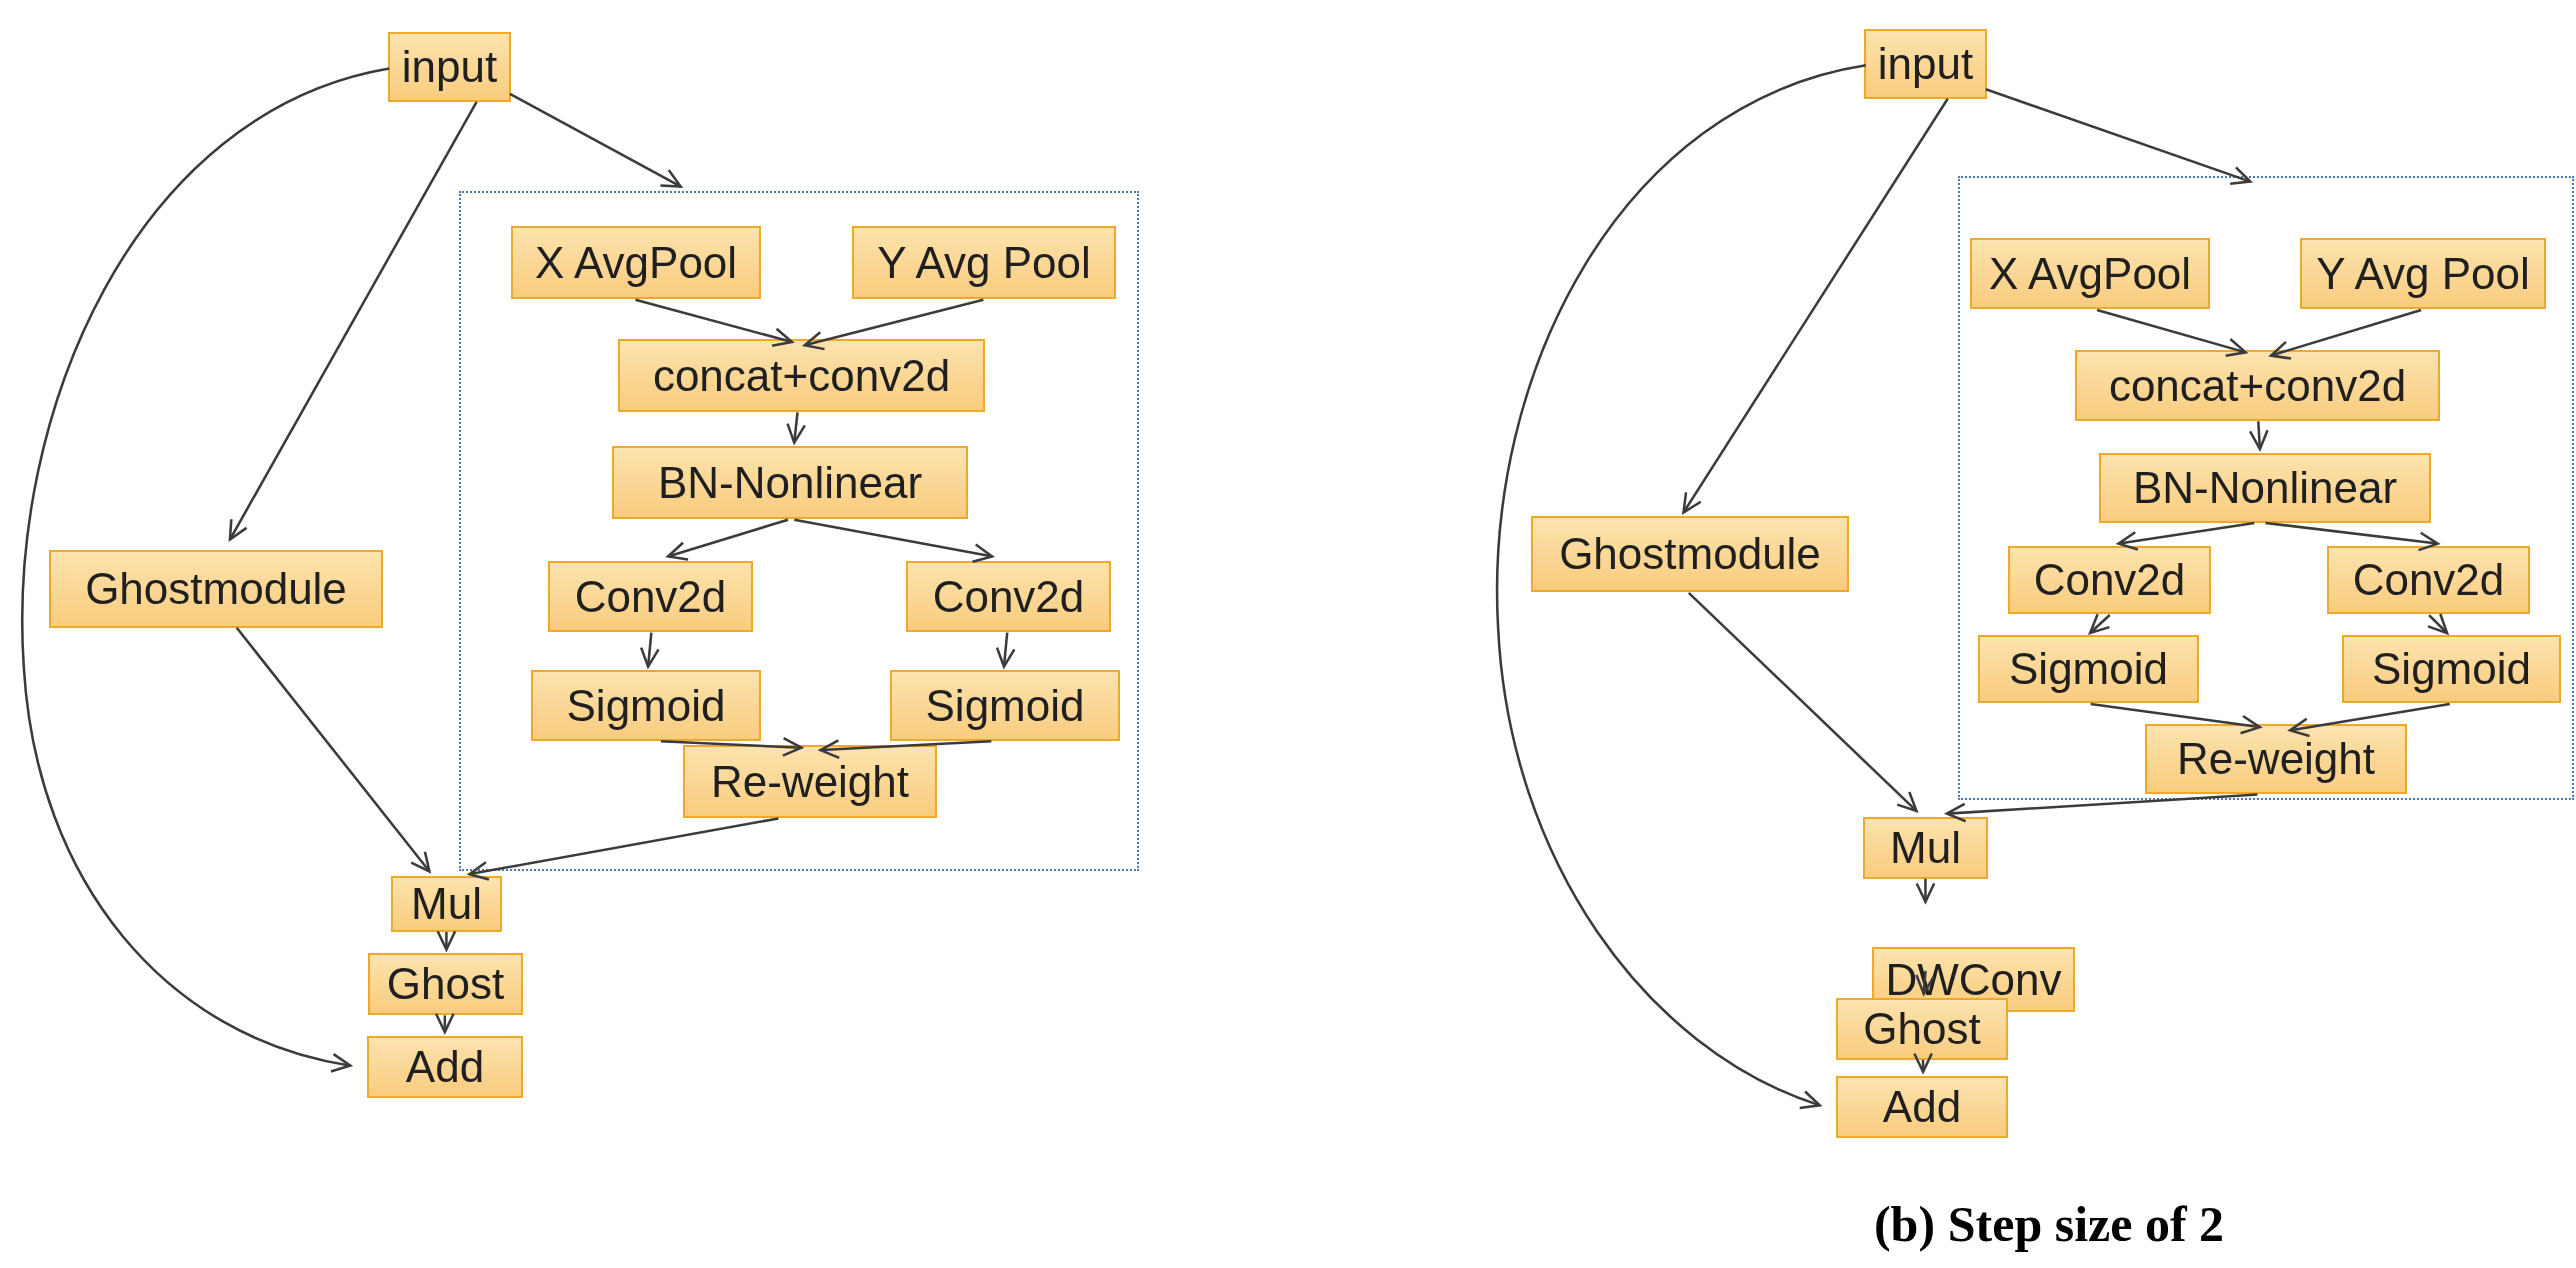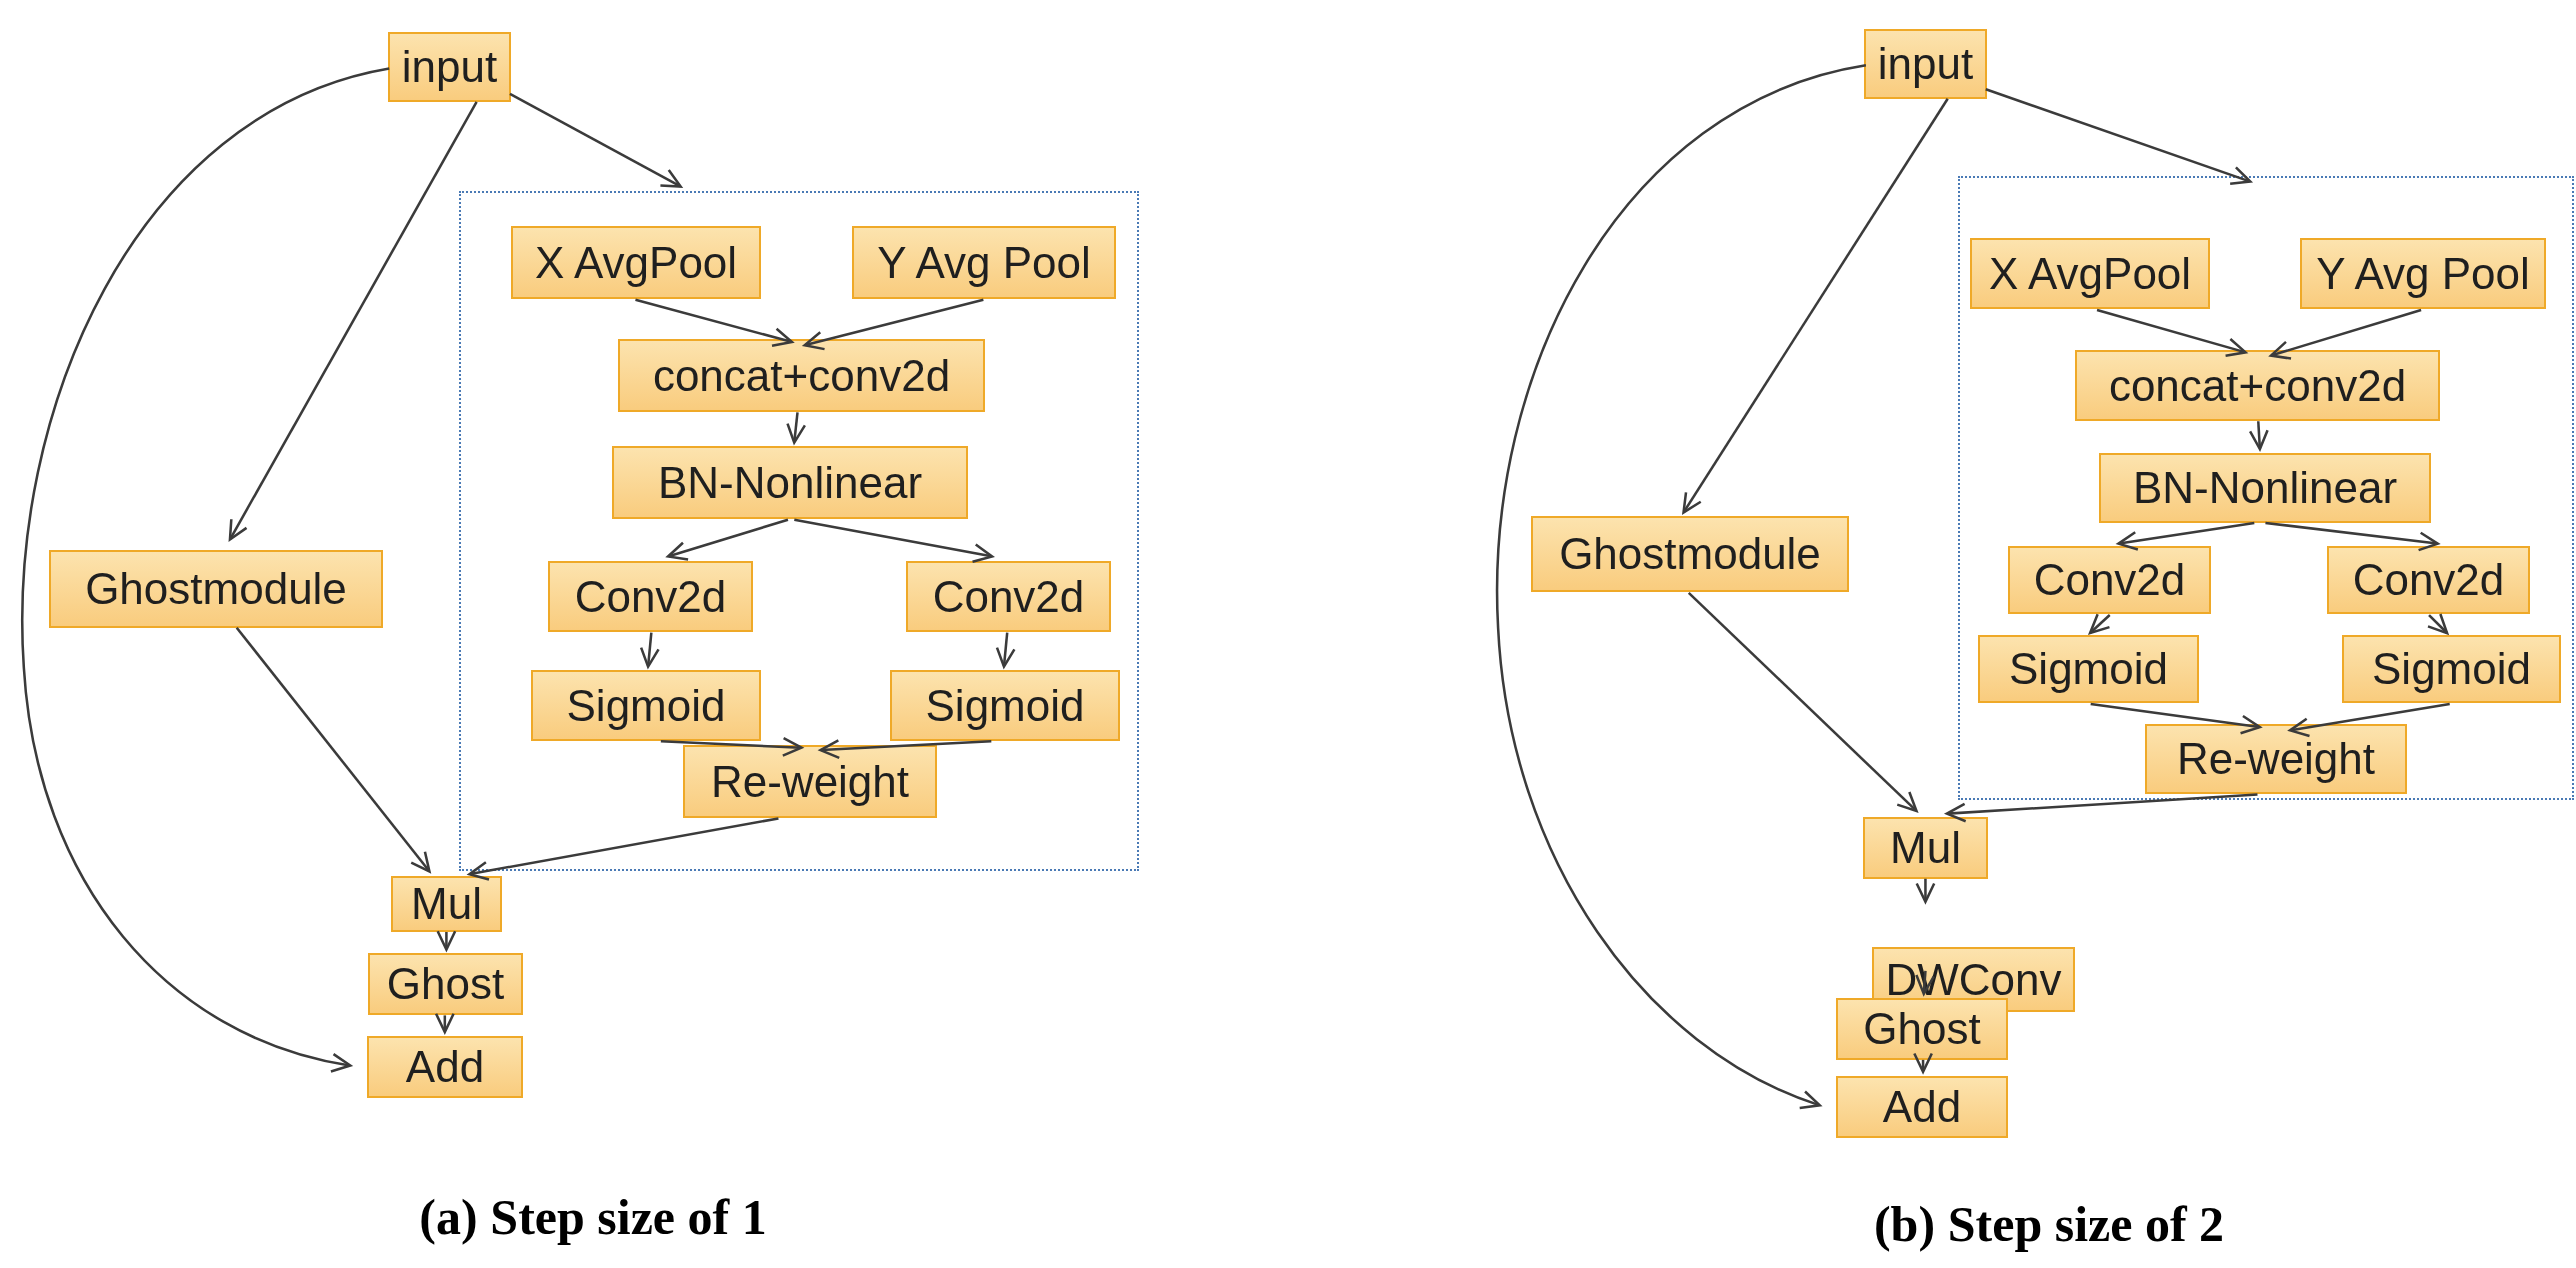--- a/index.html
+++ b/index.html
@@ -76,23 +76,20 @@
   <div class="node" style="left:612px; top:446px; width:356px; height:73px;">BN-Nonlinear</div>
   <div class="node" style="left:548px; top:561px; width:205px; height:71px;">Conv2d</div>
   <div class="node" style="left:906px; top:561px; width:205px; height:71px;">Conv2d</div>
   <div class="node" style="left:531px; top:670px; width:230px; height:71px;">Sigmoid</div>
   <div class="node" style="left:890px; top:670px; width:230px; height:71px;">Sigmoid</div>
   <div class="node" style="left:683px; top:745px; width:254px; height:73px;">Re-weight</div>
   <div class="node" style="left:391px; top:876px; width:111px; height:56px;">Mul</div>
   <div class="node" style="left:368px; top:953px; width:155px; height:62px;">Ghost</div>
   <div class="node" style="left:367px; top:1036px; width:156px; height:62px;">Add</div>
 
-  <div class="caption" style="left:593px; top:1188px;">
-    <span class="cap-label">(a)</span><span>Step size of 1</span>
-  </div>
 
   <div class="dotted-block" style="left:1958px; top:176px; width:616px; height:624px;"></div>
 
   <div class="node" style="left:1864px; top:29px; width:123px; height:70px;">input</div>
   <div class="node" style="left:1531px; top:516px; width:318px; height:76px;">Ghostmodule</div>
   <div class="node" style="left:1970px; top:238px; width:240px; height:71px;">X AvgPool</div>
   <div class="node" style="left:2300px; top:238px; width:246px; height:71px;">Y Avg Pool</div>
   <div class="node" style="left:2075px; top:350px; width:365px; height:71px;">concat+conv2d</div>
   <div class="node" style="left:2099px; top:453px; width:332px; height:70px;">BN-Nonlinear</div>
   <div class="node" style="left:2008px; top:546px; width:203px; height:68px;">Conv2d</div>

